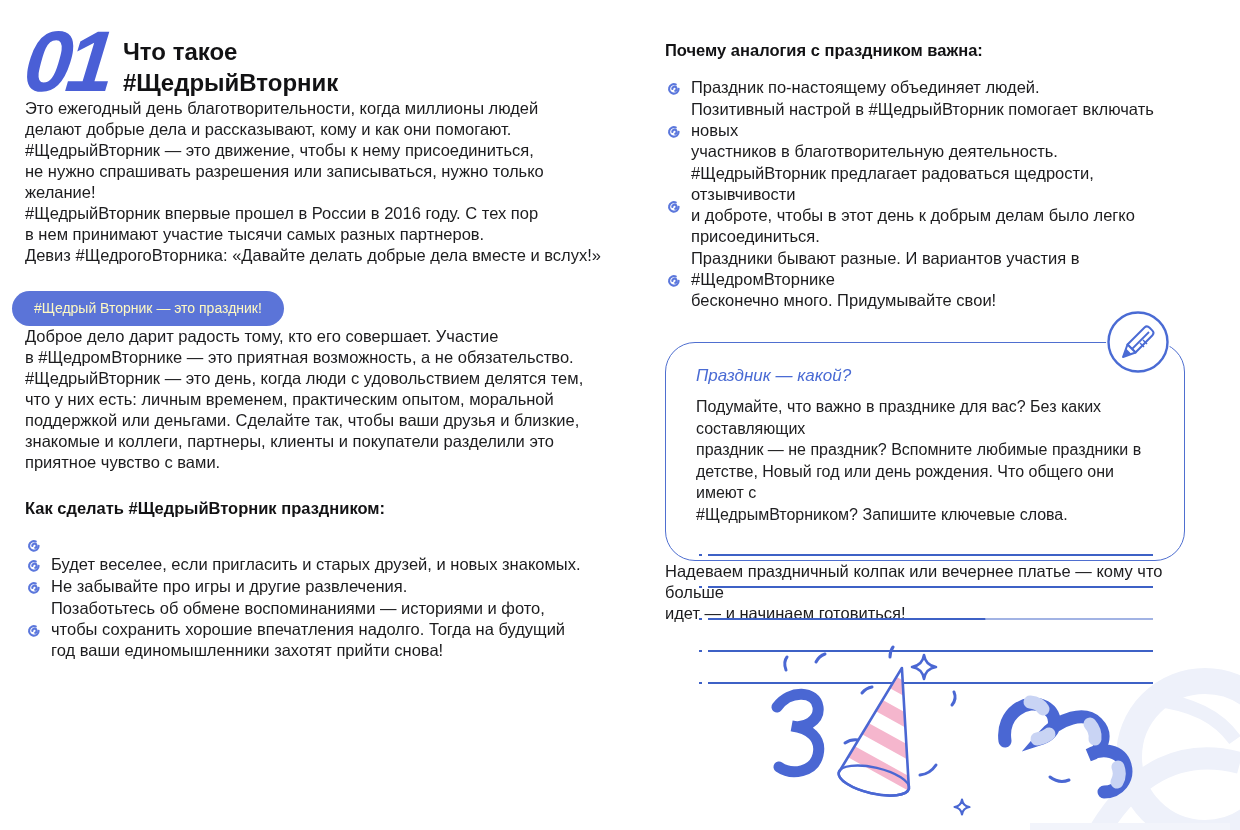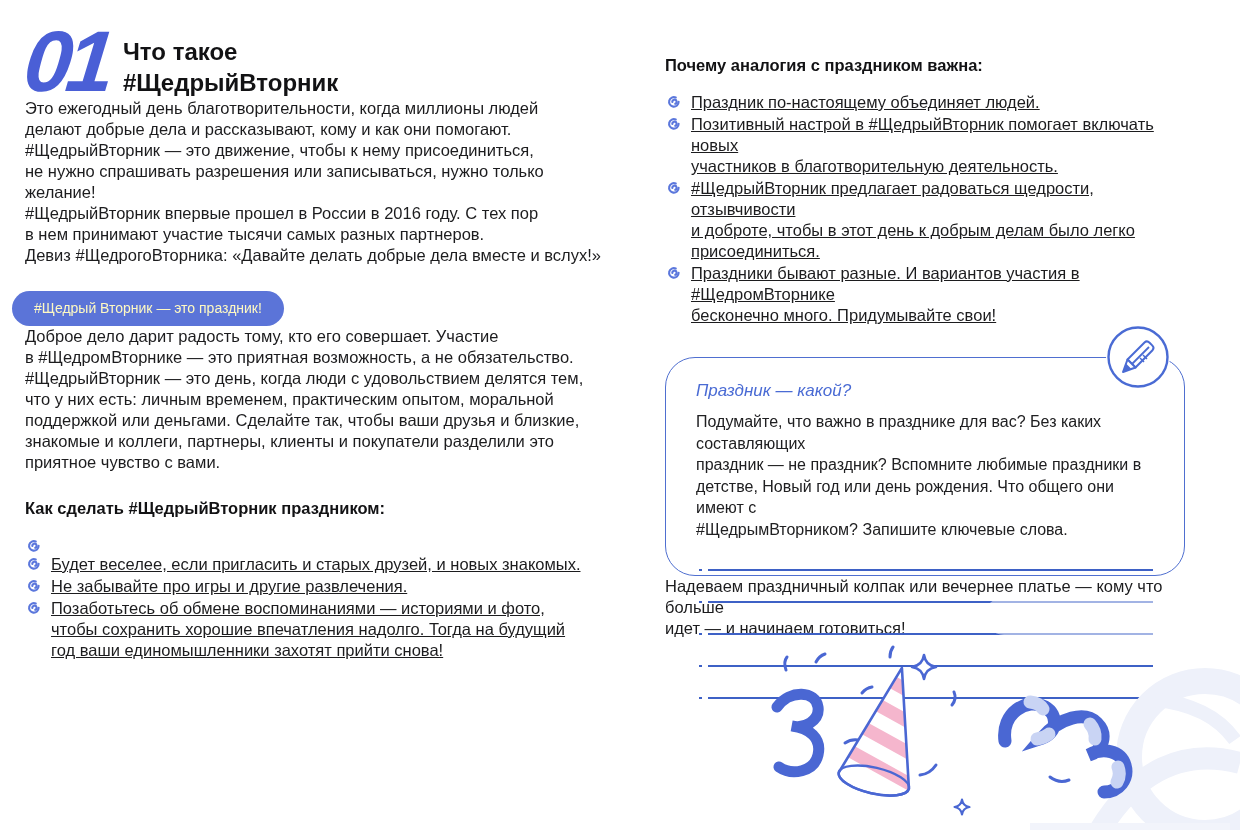--- a/index.html
+++ b/index.html
@@ -34,27 +34,27 @@
     background: #5b74d8; color: #fef9c3;
     font-size: 14px; line-height: 20px;
     padding: 7px 22px 8px 22px; border-radius: 18px;
   }
   .p4 { margin-top: 33px; }
   .sec-heading {
     font-size: 16.5px; line-height: 21px; font-weight: 700; color: #121214;
     margin: 25px 0 0 0;
   }
   ul.blist { list-style: none; margin: 17px 0 0 0; padding: 0; }
-  ul.blist li { display: flex; align-items: flex-start; margin: 0 0 1px 0; text-decoration: underline; }
+  ul.blist li { display: flex; align-items: center; margin: 0 0 1px 0; }
   ul.blist .bullet { flex: 0 0 14px; width: 14px; height: 14px; margin: 3px 10px 0 2px; }
   ul.blist .li-text { font-size: 16.5px; line-height: 21px; white-space: pre-line; }
 
   
   .col-right { position: absolute; left: 665px; top: 40px; width: 520px; }
-  .col-right .sec-heading { margin-top: 15px; }
+  .col-right .sec-heading { margin-top: 0; }
   .col-right ul.blist { margin-top: 16px; }
 
   .exercise-box {
     position: relative; margin-top: 31px;
     border: 1.6px solid #4f6fd0; border-radius: 30px;
     padding: 22px 30px 26px 30px; height: 219px; box-sizing: border-box;
     background: #fff;
   }
   .pencil-badge {
     position: absolute; top: -33px; right: 14px; width: 64px; height: 64px;

